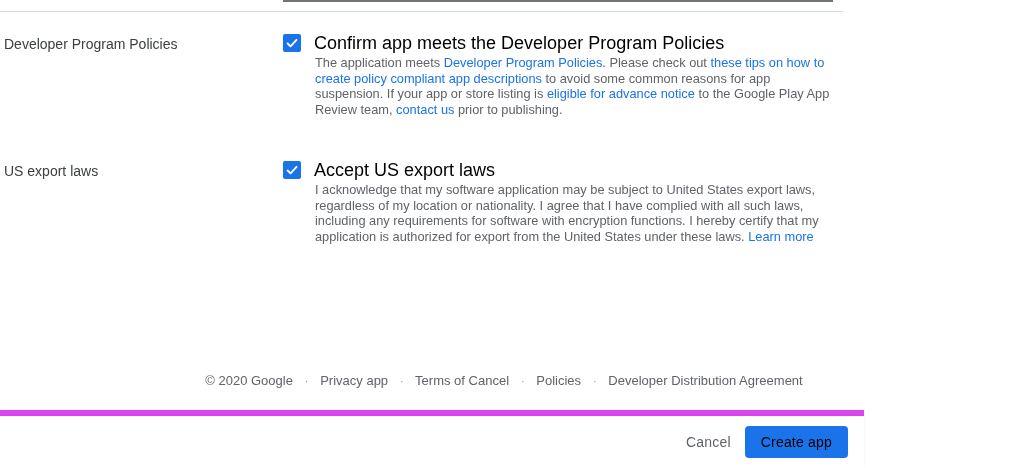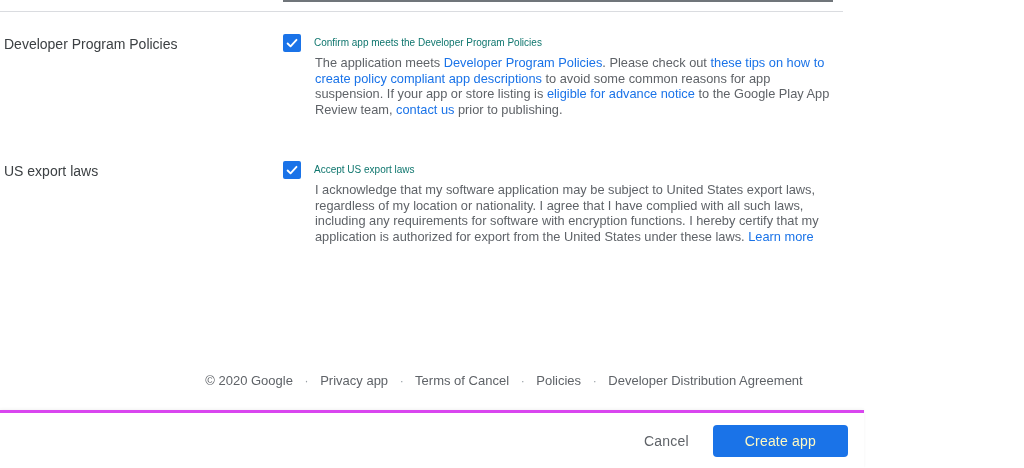--- a/index.html
+++ b/index.html
@@ -43,22 +43,22 @@
     flex: 0 0 18px;
     width: 18px; height: 18px;
     margin: 1px 13px 0 0;
     background: #1a73e8;
     border-radius: 2px;
     display: flex; align-items: center; justify-content: center;
     cursor: pointer;
   }
   .checkbox svg { display: block; }
   .check-title {
-    font-size: 10px;
-    color: #0f766e;
+    font-size: 18px;
+    color: #000000;
     line-height: 18px;
     margin: 1px 0 3px 0;
     cursor: default;
   }
   .check-desc {
     margin: 1px;
     width: 524px;
     font-size: 12.8px;
     line-height: 15.5px;
     color: #5f6368;
@@ -77,49 +77,49 @@
   }
   .page-footer a { color: #5f6368; text-decoration: none; cursor: pointer; }
   .dot-sep { color: #9aa0a6; margin: 0 8px; font-size: 12px; }
 
   
   .action-bar {
     position: absolute;
     left: 0; bottom: 0;
     width: 864px; height: 58px;
     background: #ffffff;
-    border-top: 3px solid #d946ef;
+    border-top: 6px solid #d946ef;
     box-shadow: 0 -1px 3px rgba(0,0,0,0.05);
     display: flex;
     align-items: center;
     justify-content: flex-end;
     padding-right: 16px;
-    gap: 14px;
+    gap: 4px;
   }
   .btn-cancel {
     background: transparent;
     border: none;
     font-family: inherit;
     font-size: 14px;
     font-weight: 500;
     color: #5f6368;
     padding: 8px 10px;
     cursor: pointer;
     letter-spacing: 0.2px;
   }
   .btn-primary {
     background: #1a73e8;
     border: none;
     border-radius: 4px;
     font-family: inherit;
     font-size: 14px;
     font-weight: 500;
-    color: #fef9c3;
+    color: #000000;
     height: 32px;
-    padding: 0 32px;
+    padding: 0 16px;
     cursor: pointer;
     letter-spacing: 0.2px;
   }
 </style>
 </head>
 <body>
 
 <div class="screen">
 
   <div class="field-bottom-line"></div>

